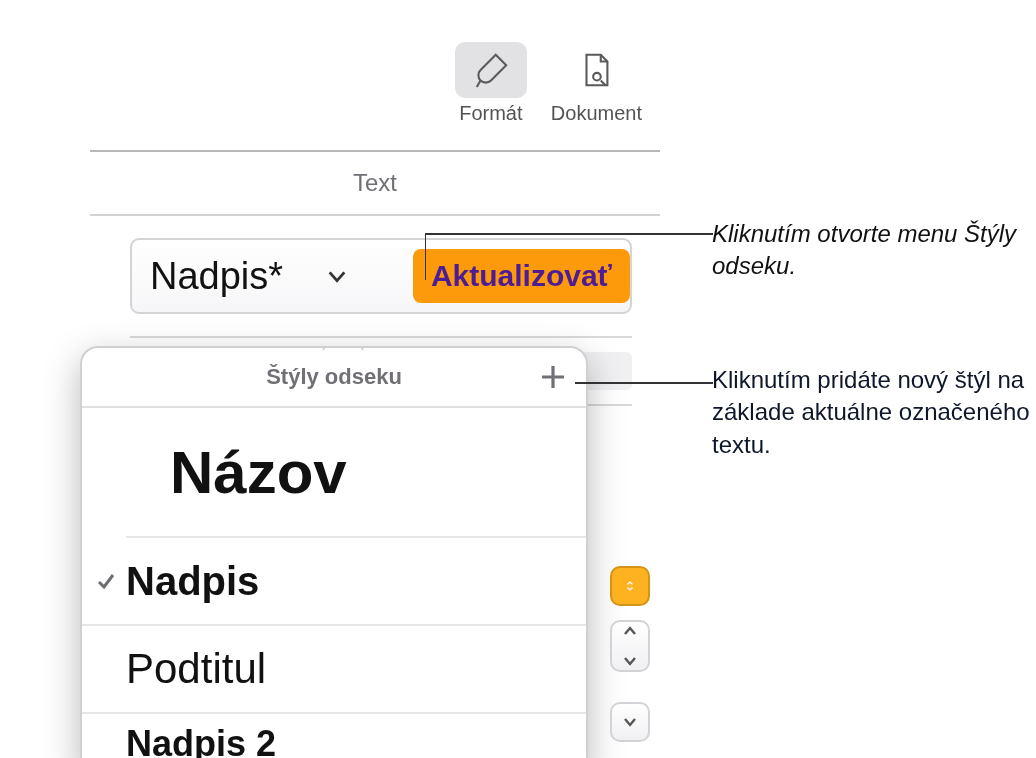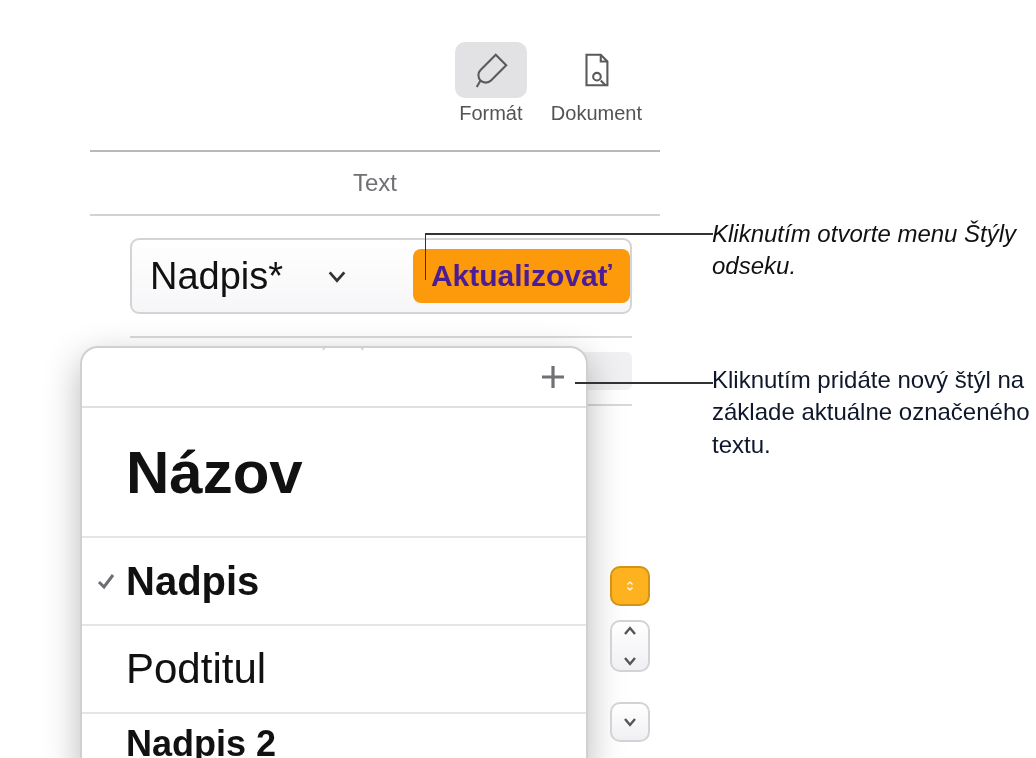--- a/index.html
+++ b/index.html
@@ -166,20 +166,21 @@
     display:flex;
     align-items:center;
     color:#111;
     position: relative;
   }
   .popover-item:last-child { border-bottom: none; }
   .item-title {
     height: 130px;
     font-size: 60px;
     font-weight: 800;
+    margin-left: 44px;
   }
   .item-subtitle {
     height: 88px;
     font-size: 42px;
     font-weight: 400;
   }
   .item-h1 {
     height: 88px;
     font-size: 40px;
     font-weight: 700;
@@ -277,20 +278,21 @@
     <button class="update-btn">Aktualizovať</button>
   </div>
 
   <div class="ghost-line1"></div>
   <div class="ghost-box"></div>
   <div class="ghost-line2"></div>
 </div>
 
 <div class="popover">
   <div class="popover-head">
+    <span>Štýly odseku</span>
     <div class="add-btn">
       <svg class="add-svg" viewBox="0 0 30 30">
         <line x1="15" y1="4" x2="15" y2="26"></line>
         <line x1="4" y1="15" x2="26" y2="15"></line>
       </svg>
     </div>
   </div>
   <div class="popover-item item-title">
     <span>Názov</span>
   </div>

